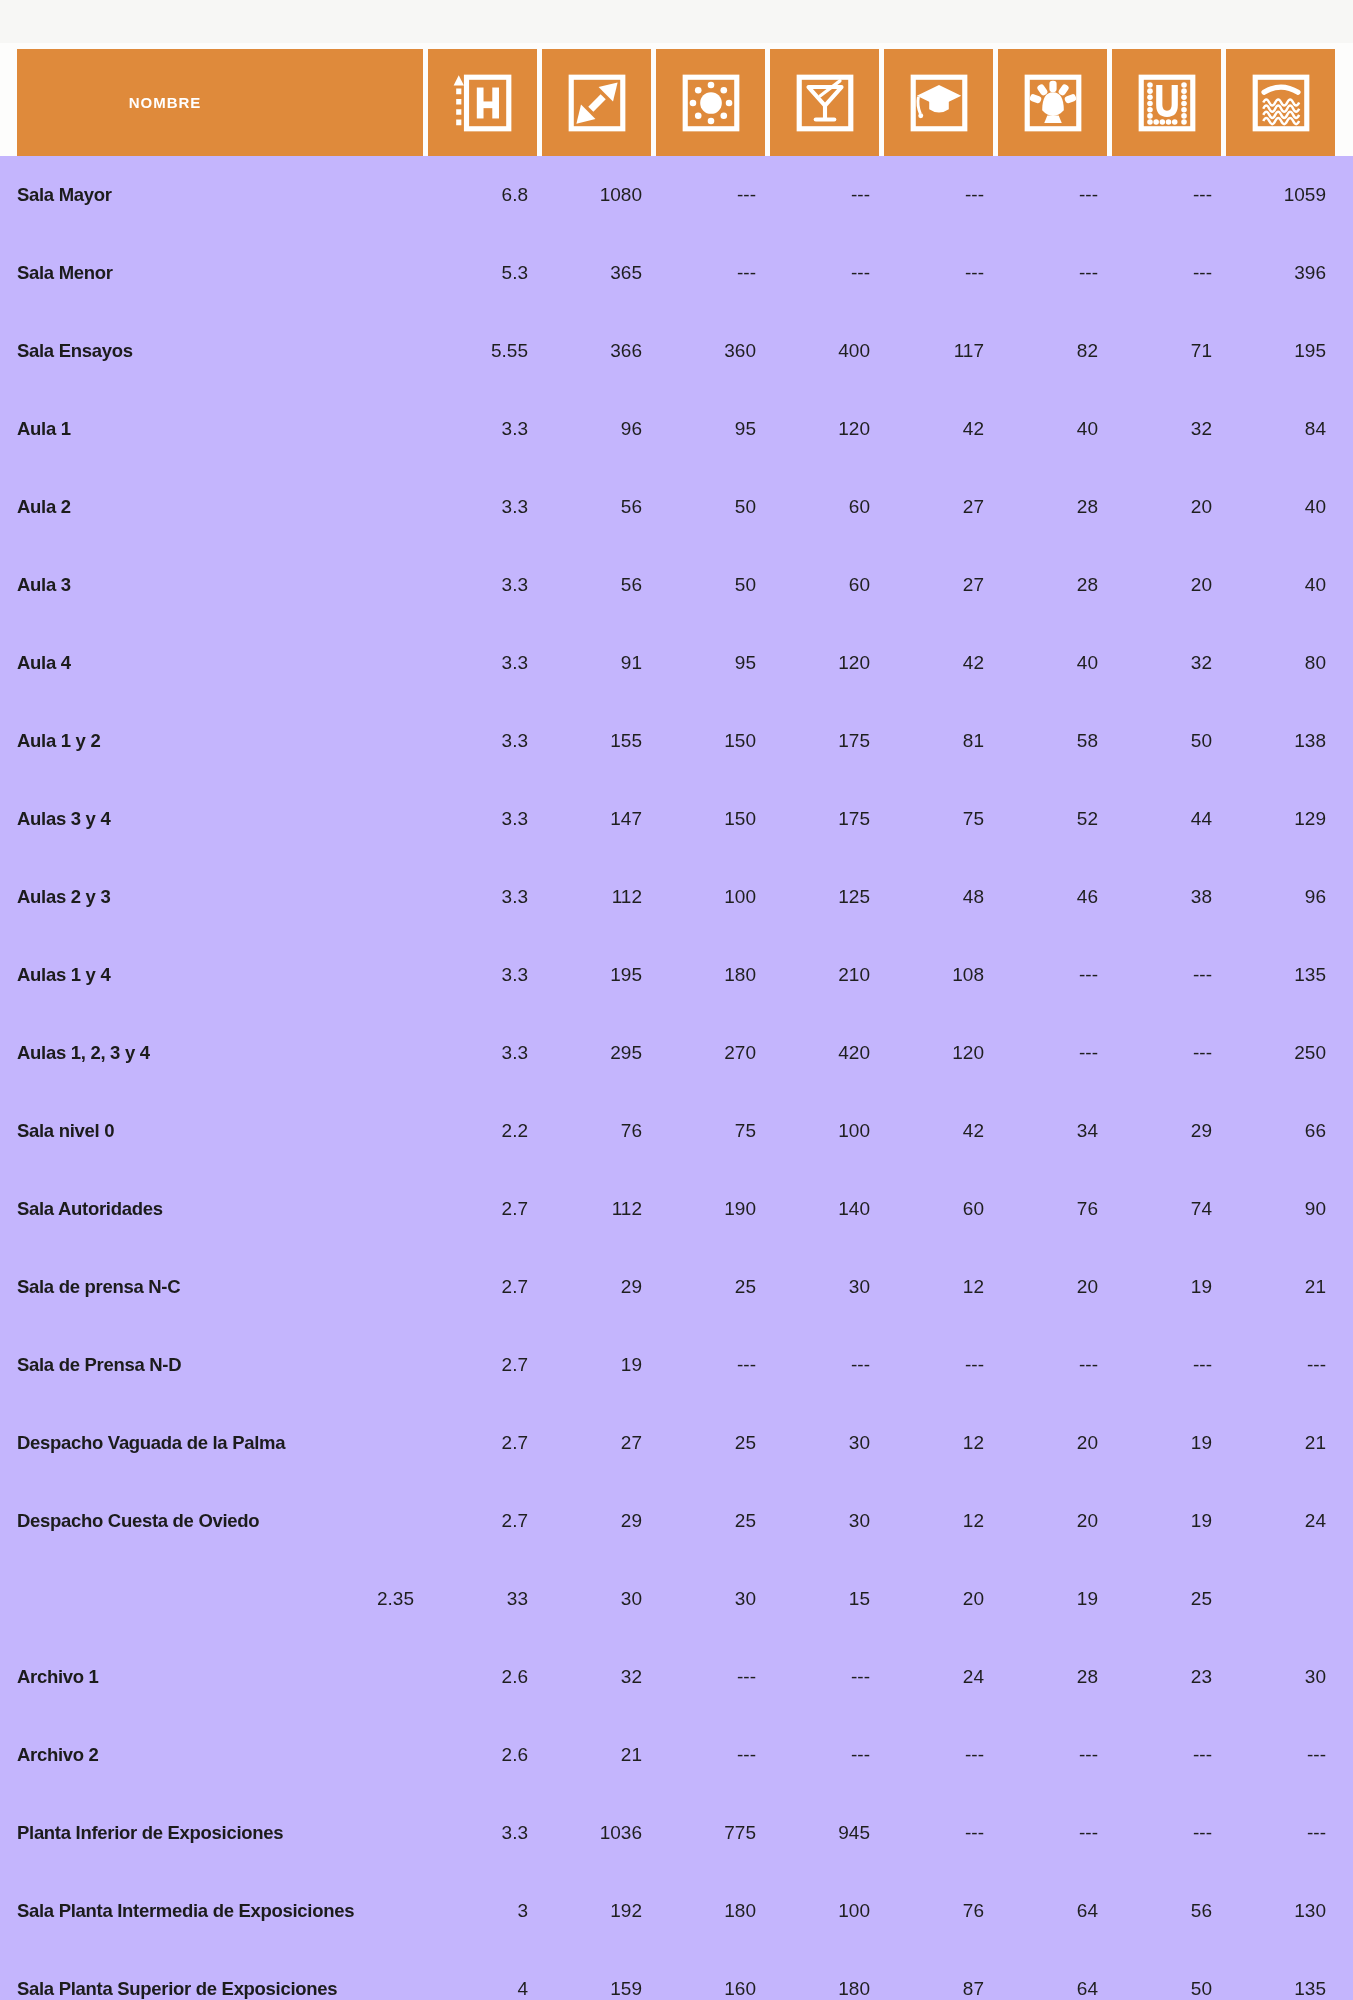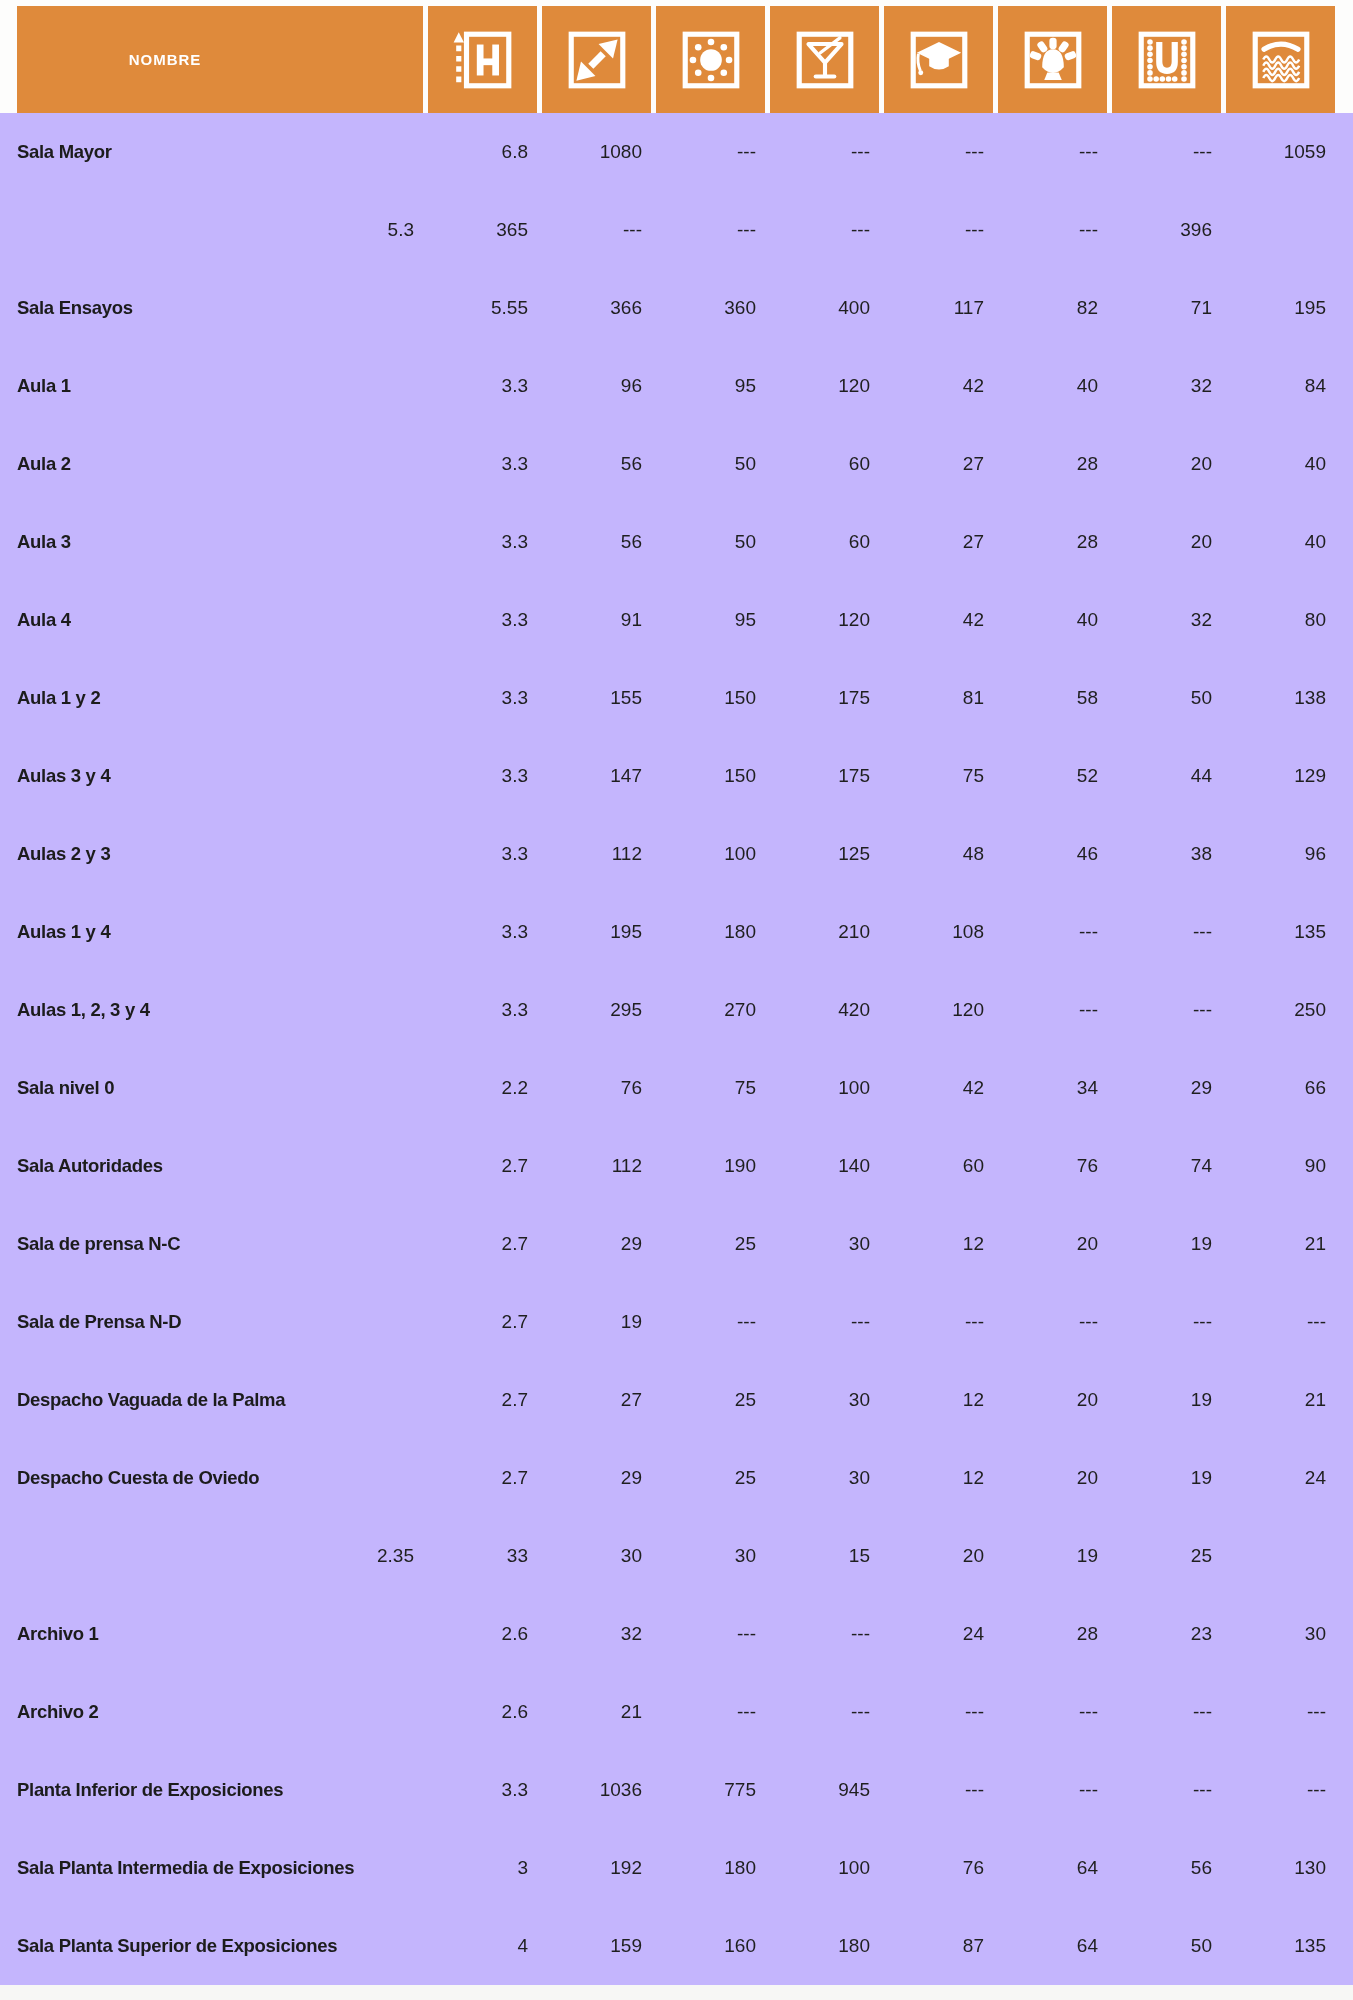--- a/index.html
+++ b/index.html
@@ -2,21 +2,21 @@
 <html><head>
 <meta charset="utf-8">
 <style>
   html,body{margin:0;padding:0;}
   body{
     width:1353px;height:2000px;overflow:hidden;
     background:#F7F7F5;
     font-family:"Liberation Sans",sans-serif;
     -webkit-font-smoothing:antialiased;
   }
-  .band{background:#FDFDFC;padding-top:6px;}
+  .band{background:#FDFDFC;padding-top:6px;margin-top:43px;}
   .grid{
     display:grid;
     grid-template-columns:406px repeat(8,109px);
     column-gap:5px;
     padding-left:17px;
   }
   .hcell{
     background:#DF8A3B;height:107px;
     display:flex;align-items:center;justify-content:center;
   }
@@ -181,20 +181,21 @@
       <div class="cell val">6.8</div>
       <div class="cell val">1080</div>
       <div class="cell val">---</div>
       <div class="cell val">---</div>
       <div class="cell val">---</div>
       <div class="cell val">---</div>
       <div class="cell val">---</div>
       <div class="cell val">1059</div>
     </div>
     <div class="row">
+      <div class="cell name">Sala Menor</div>
       <div class="cell val">5.3</div>
       <div class="cell val">365</div>
       <div class="cell val">---</div>
       <div class="cell val">---</div>
       <div class="cell val">---</div>
       <div class="cell val">---</div>
       <div class="cell val">---</div>
       <div class="cell val">396</div>
     </div>
     <div class="row">

